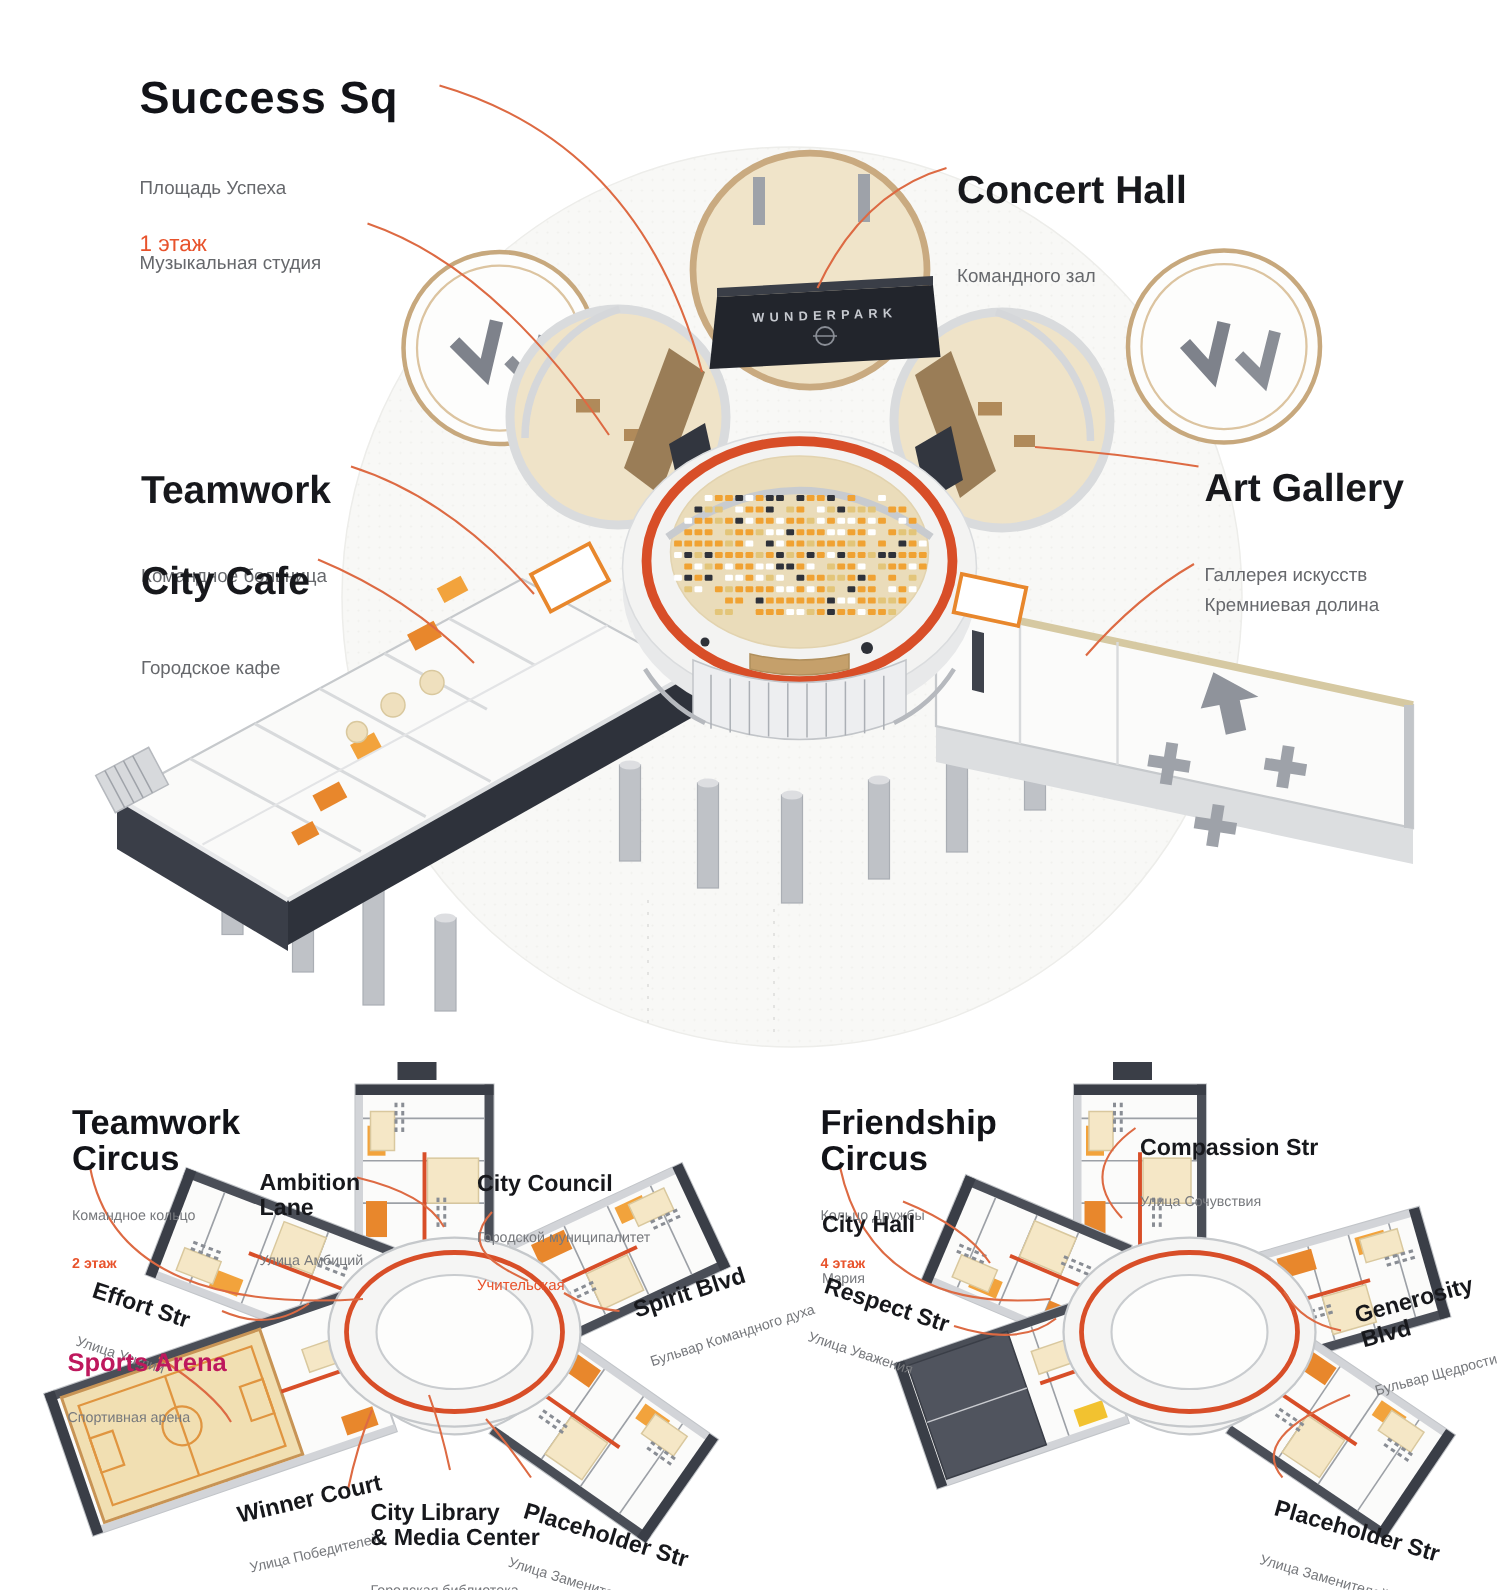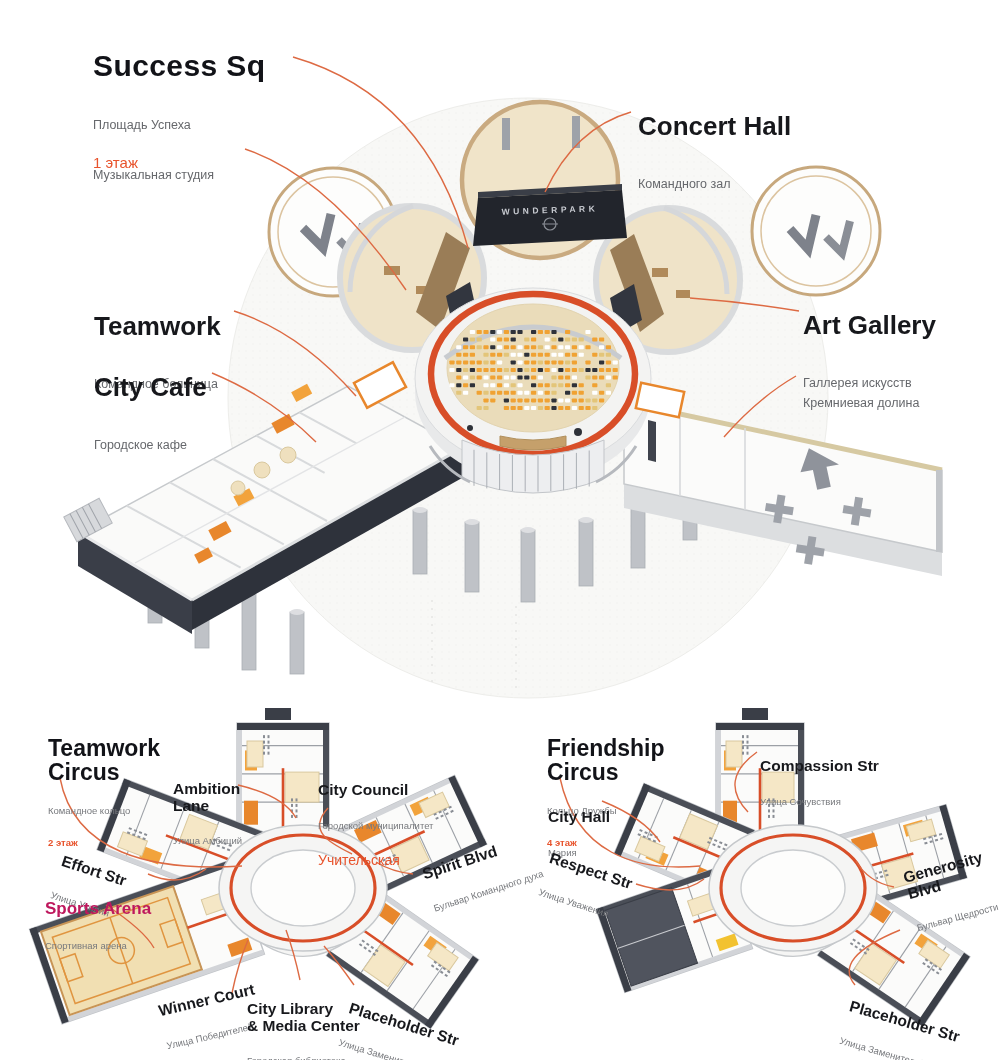--- a/index.html
+++ b/index.html
@@ -11,21 +11,21 @@
   .label{position:absolute;z-index:10;white-space:pre-line;}
   .t1{font-size:30px;font-weight:700;letter-spacing:.4px;color:#121318;line-height:1;}
   .t-sec{font-size:23px;font-weight:800;line-height:1.05;color:#121318;}
   .en-lg{font-size:26px;font-weight:800;line-height:1.05;color:#17181C;}
   .en-md{font-size:15.5px;font-weight:800;line-height:1.08;color:#17181C;}
   .en-md2{font-size:17px;font-weight:800;color:#be185d;}
   .ru{font-size:12.5px;color:#66686C;margin-top:19px;line-height:1.25;}
   .ru-sm{font-size:9.5px;color:#77797D;margin-top:3px;line-height:1.25;}
   .fl{font-size:15px;color:#E8532C;margin-top:2px;}
   .fl-sm{font-size:9.5px;color:#E8532C;margin-top:2px;font-weight:bold;}
-  .note{font-size:14px;color:#E8532C;margin-top:2px;}
+  .note{font-size:10px;color:#E8532C;margin-top:2px;}
   .rot{transform-origin:0 0;}
 </style>
 </head>
 <body>
 
 <svg id="main-ill" class="ill" style="left:0;top:0" width="1000" height="700" viewBox="0 0 1000 700">
   <defs>
     <pattern id="dotgrid" width="7" height="7" patternUnits="userSpaceOnUse">
       <circle cx="1" cy="1" r="0.7" fill="#E9E9E5"></circle>
     </pattern>

